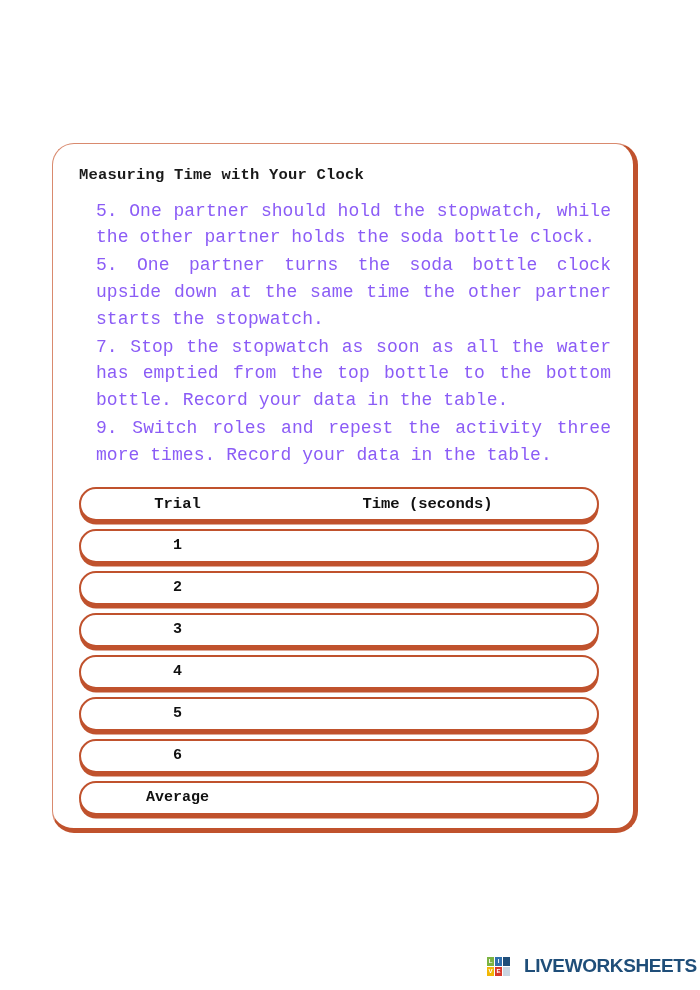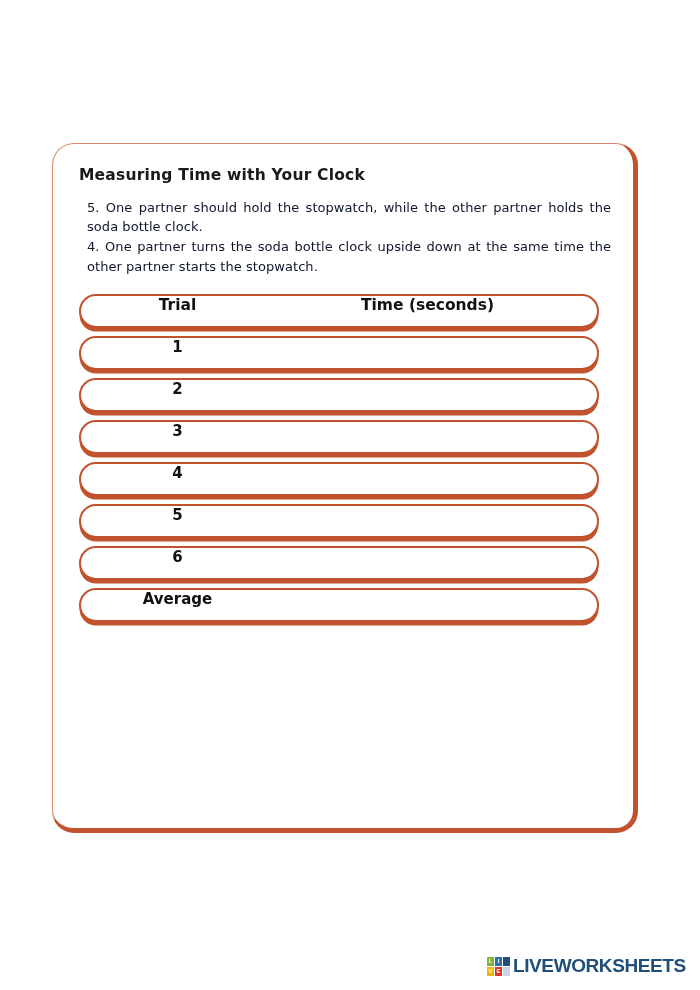--- a/index.html
+++ b/index.html
@@ -30,58 +30,60 @@
     border-left: 1.5px solid #d98a6e;
     border-right: 5px solid #c0522d;
     border-bottom: 5px solid #c0522d;
   }
 
   #card-inner {
     position: absolute;
     left: 26px;
     top: 22px;
     right: 22px;
+    font-family: Liberation Mono, monospace;
   }
 
   
   #worksheet-title {
     font-size: 15.5px;
     font-weight: bold;
     color: #1a1a1a;
     letter-spacing: 0.2px;
     margin: 0 0 13px 0;
     line-height: 1.2;
   }
 
   
   .instruction {
-    font-size: 13px;
-    color: #0f172a;
+    font-size: 18px;
+    color: #8b5cf6;
     line-height: 1.49;
     text-align: justify;
-    margin: 0 0 1px 8px;
+    margin: 0 0 1px 17px;
     letter-spacing: 0.05px;
   }
   .instruction:last-child { text-align: left; }
 
   
   #trial-table {
     margin-top: 18px;
     width: 520px;
   }
   .pill-row {
     position: relative;
     height: 34px;
     box-sizing: border-box;
     background: #ffffff;
     border-radius: 20px;
     border: 2px solid #c0522d;
     box-shadow: 0 4px 0 -0.5px #c0522d;
     margin-bottom: 8px;
     display: flex;
+    align-items: center;
   }
   .pill-row:last-child { margin-bottom: 12px; }
 
   .cell-trial {
     width: 193px;
     text-align: center;
     font-size: 15px;
     color: #111111;
     font-weight: bold;
   }
@@ -99,21 +101,21 @@
     font-weight: bold;
   }
 
   
   #lw-logo {
     position: absolute;
     left: 487px;
     top: 955px;
     display: flex;
     align-items: center;
-    gap: 3px;
+    gap: 14px;
   }
   #lw-logo-mark {
     display: grid;
     grid-template-columns: 7px 7px 7px;
     grid-template-rows: 9px 9px;
     gap: 1px;
   }
   #lw-logo-mark span {
     display: block;
     font-size: 6px;
@@ -139,21 +141,23 @@
 </style>
 </head>
 <body>
 
 <div id="worksheet-card">
   <div id="card-inner">
 
     <h1 id="worksheet-title">Measuring Time with Your Clock</h1>
 
     <p class="instruction">5. One partner should hold the stopwatch, while the other partner holds the soda bottle clock.</p>
-    <p class="instruction">4. One partner turns the soda bottle clock upside down at the same time the other partner starts the stopwatch.</p>
+    <p class="instruction">5. One partner turns the soda bottle clock upside down at the same time the other partner starts the stopwatch.</p>
+    <p class="instruction">7. Stop the stopwatch as soon as all the water has emptied from the top bottle to the bottom bottle. Record your data in the table.</p>
+    <p class="instruction">9. Switch roles and repest the activity three more times. Record your data in the table.</p>
 
     <div id="trial-table">
 
       <div class="pill-row header-row">
         <div class="cell-trial">Trial</div>
         <div class="cell-time">Time (seconds)</div>
       </div>
 
       <div class="pill-row">
         <div class="cell-trial">1</div>

